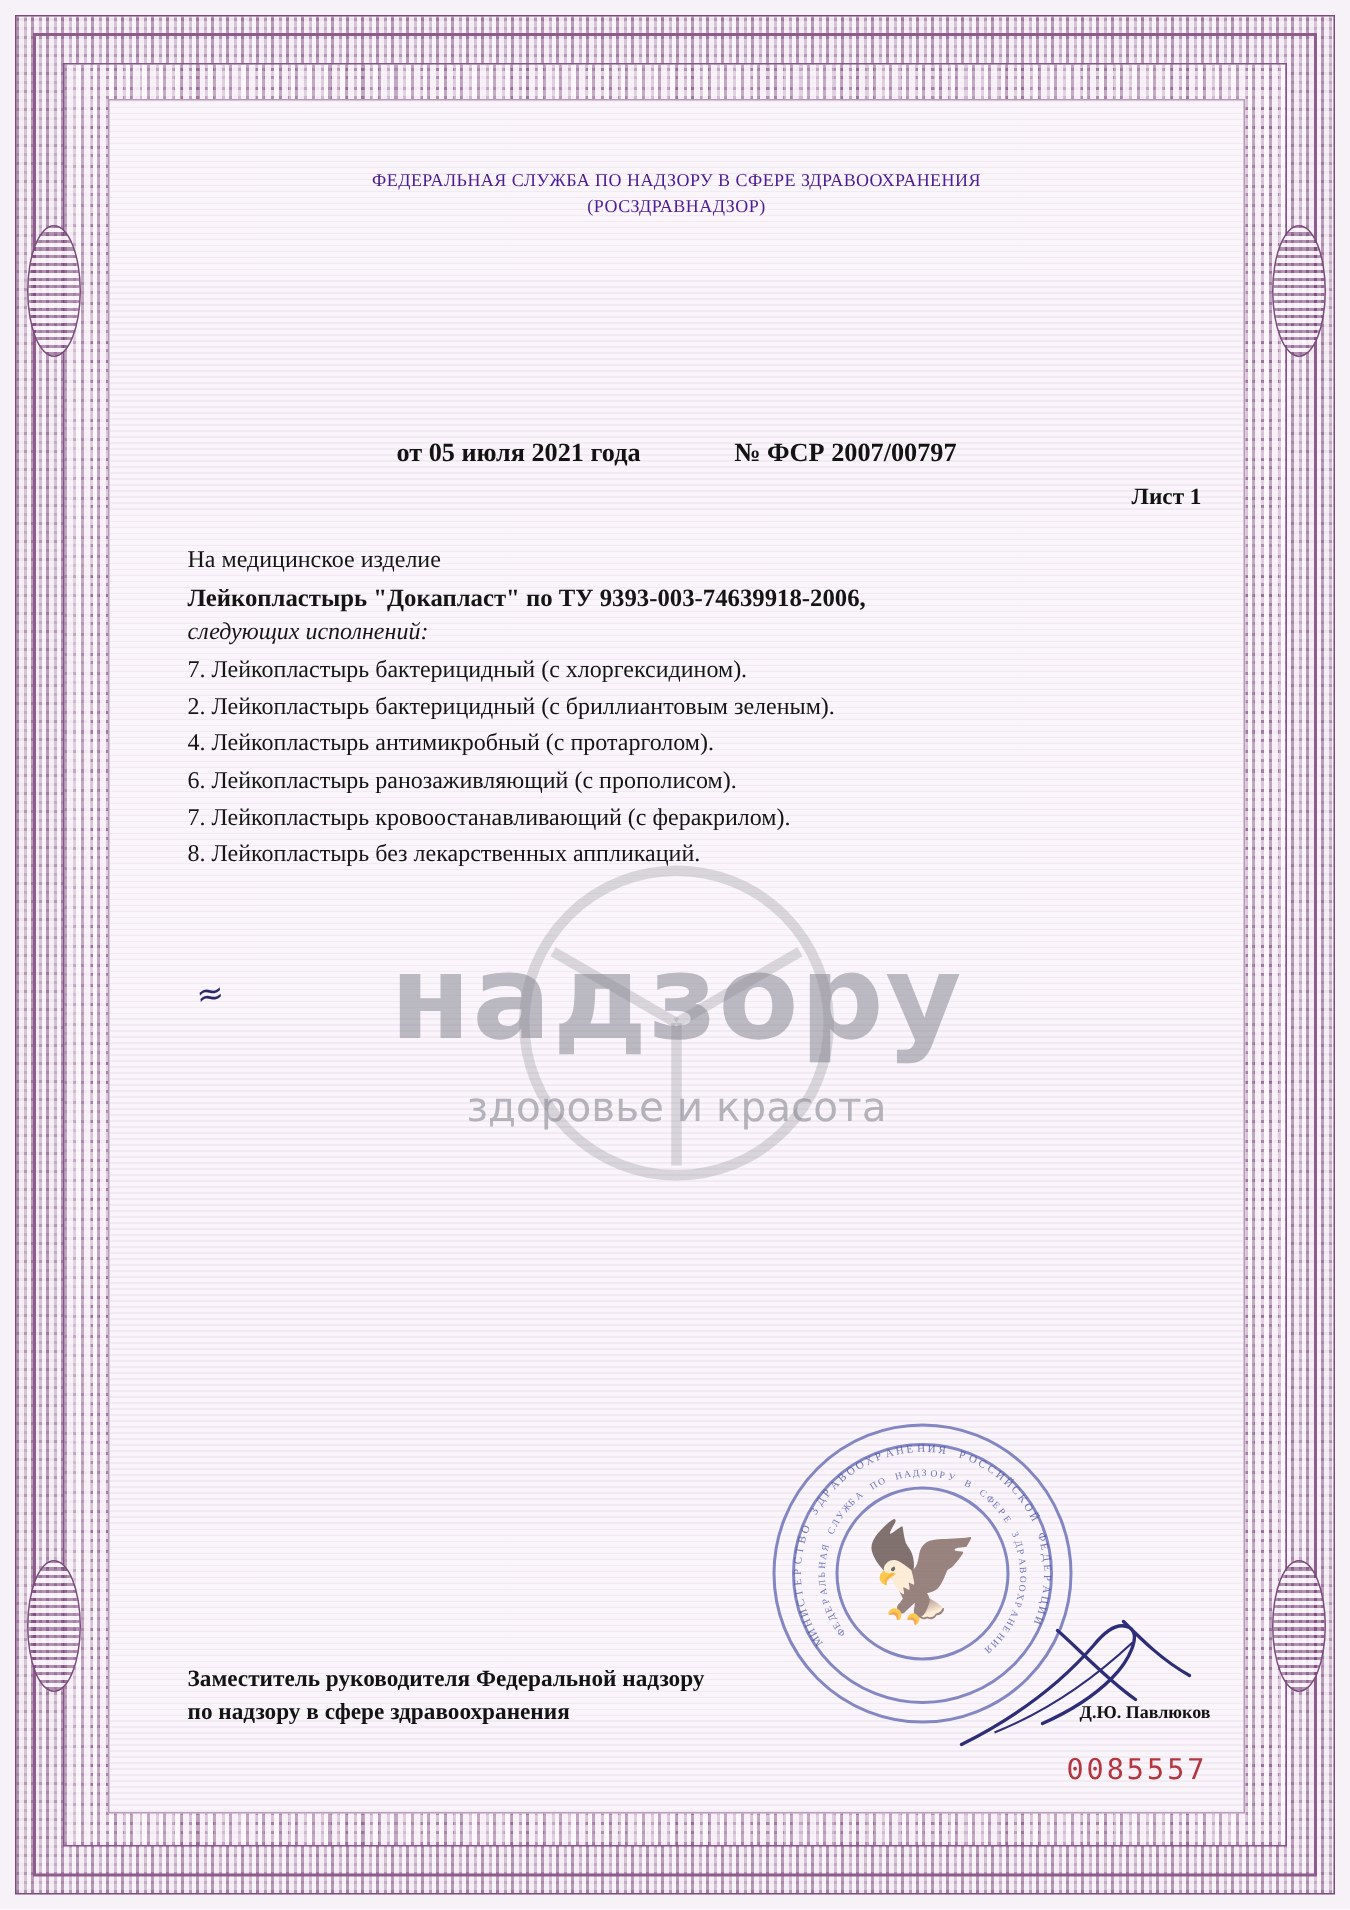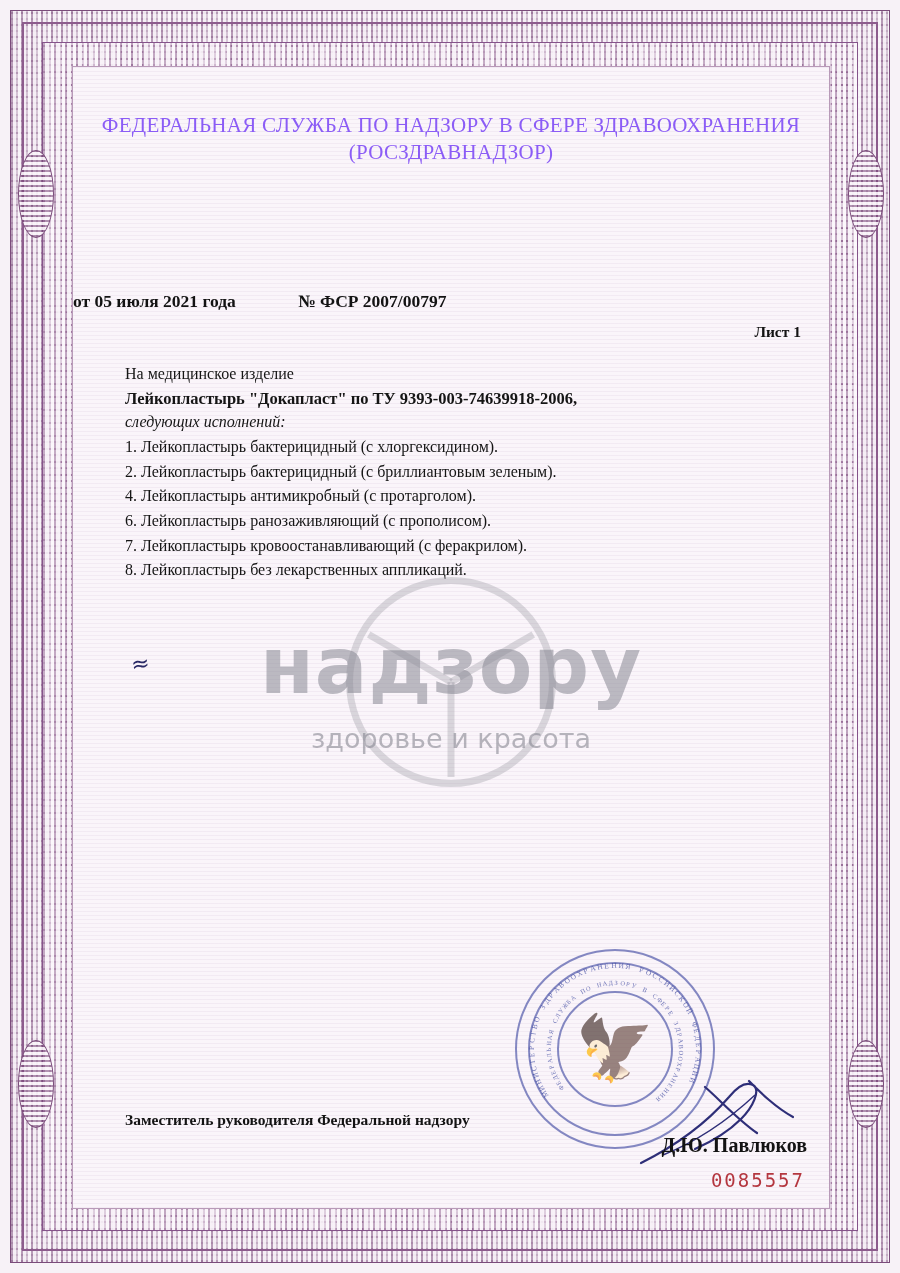--- a/index.html
+++ b/index.html
@@ -166,42 +166,42 @@
   .content {
     position: absolute;
     left: 0; top: 0;
     width: 756px; height: 1141px;
   }
   .agency {
     position: absolute;
     left: 0; top: 46px;
     width: 756px;
     text-align: center;
-    font-size: 21px;
+    font-size: 12px;
     letter-spacing: 0.3px;
-    color: #8b5cf6;
+    color: #4c1d95;
   }
   .agency .line2 { display: block; margin-top: 2px; }
 
   .doc-title {
     position: absolute;
     left: 0; top: 110px;
     width: 756px;
     text-align: center;
     font-size: 25px;
     font-weight: bold;
     line-height: 1.28;
     color: #131313;
     letter-spacing: 0.2px;
   }
   .date-row {
     position: absolute;
     left: 0; top: 224px;
     width: 756px;
-    text-align: left;
+    text-align: center;
     font-size: 17.5px;
     font-weight: bold;
     color: #131313;
   }
   .date-row .num {
     margin-left: 58px;
   }
   .sheet {
     position: absolute;
     right: 28px; top: 256px;
@@ -293,21 +293,21 @@
     left: 52px; top: 1042px;
     width: 470px;
     font-size: 15.5px;
     font-weight: bold;
     line-height: 1.45;
     color: #131313;
   }
   .signer-name {
     position: absolute;
     right: 22px; top: 1067px;
-    font-size: 20px;
+    font-size: 12px;
     font-weight: bold;
     color: #131313;
   }
   .serial {
     position: absolute;
     right: 24px; top: 1102px;
     font-size: 19px;
     font-family: "DejaVu Sans Mono", monospace;
     letter-spacing: 2px;
     color: #b4363f;
@@ -352,21 +352,21 @@
         <span class="num">№  ФСР 2007/00797</span>
       </div>
 
       <div class="sheet">Лист  1</div>
 
       <div class="body-block">
         <span class="intro">На медицинское изделие</span>
         <span class="product">Лейкопластырь "Докапласт" по ТУ 9393-003-74639918-2006,</span>
         <span class="variants-lead">следующих исполнений:</span>
         <ol>
-          <li>1. Лейкопластырь бактерицидный (с хлоргексидином).</li>
+          <li>7. Лейкопластырь бактерицидный (с хлоргексидином).</li>
           <li>2. Лейкопластырь бактерицидный (с бриллиантовым зеленым).</li>
           <li>4. Лейкопластырь антимикробный (с протарголом).</li>
           <li>6. Лейкопластырь ранозаживляющий (с прополисом).</li>
           <li>7. Лейкопластырь кровоостанавливающий (с феракрилом).</li>
           <li>8. Лейкопластырь без лекарственных аппликаций.</li>
         </ol>
       </div>
 
       <div class="scribble" style="top: 584px; left: 58px;">≈</div>
 
@@ -484,20 +484,21 @@
       </div>
 
       <svg class="signature" viewBox="0 0 180 110">
         <path d="M8 96 C 40 80, 70 60, 96 30 C 104 20, 112 14, 120 18 C 128 23, 120 40, 108 52
                  C 96 64, 80 74, 62 82 M 72 20 C 86 32, 104 52, 124 66 M 116 14 C 128 26, 142 40, 160 50" fill="none" stroke="#2e2e78" stroke-width="2.2" stroke-linecap="round"></path>
         <path d="M30 88 C 60 76, 92 56, 122 28" fill="none" stroke="#2e2e78" stroke-width="1.4"></path>
       </svg>
 
       <div class="signer">
         <div>Заместитель руководителя Федеральной надзору</div>
+        <div>по надзору в сфере здравоохранения</div>
       </div>
 
       <div class="signer-name">Д.Ю.  Павлюков</div>
 
       <div class="serial">0085557</div>
 
     </div>
   </div>
 </div>
 

